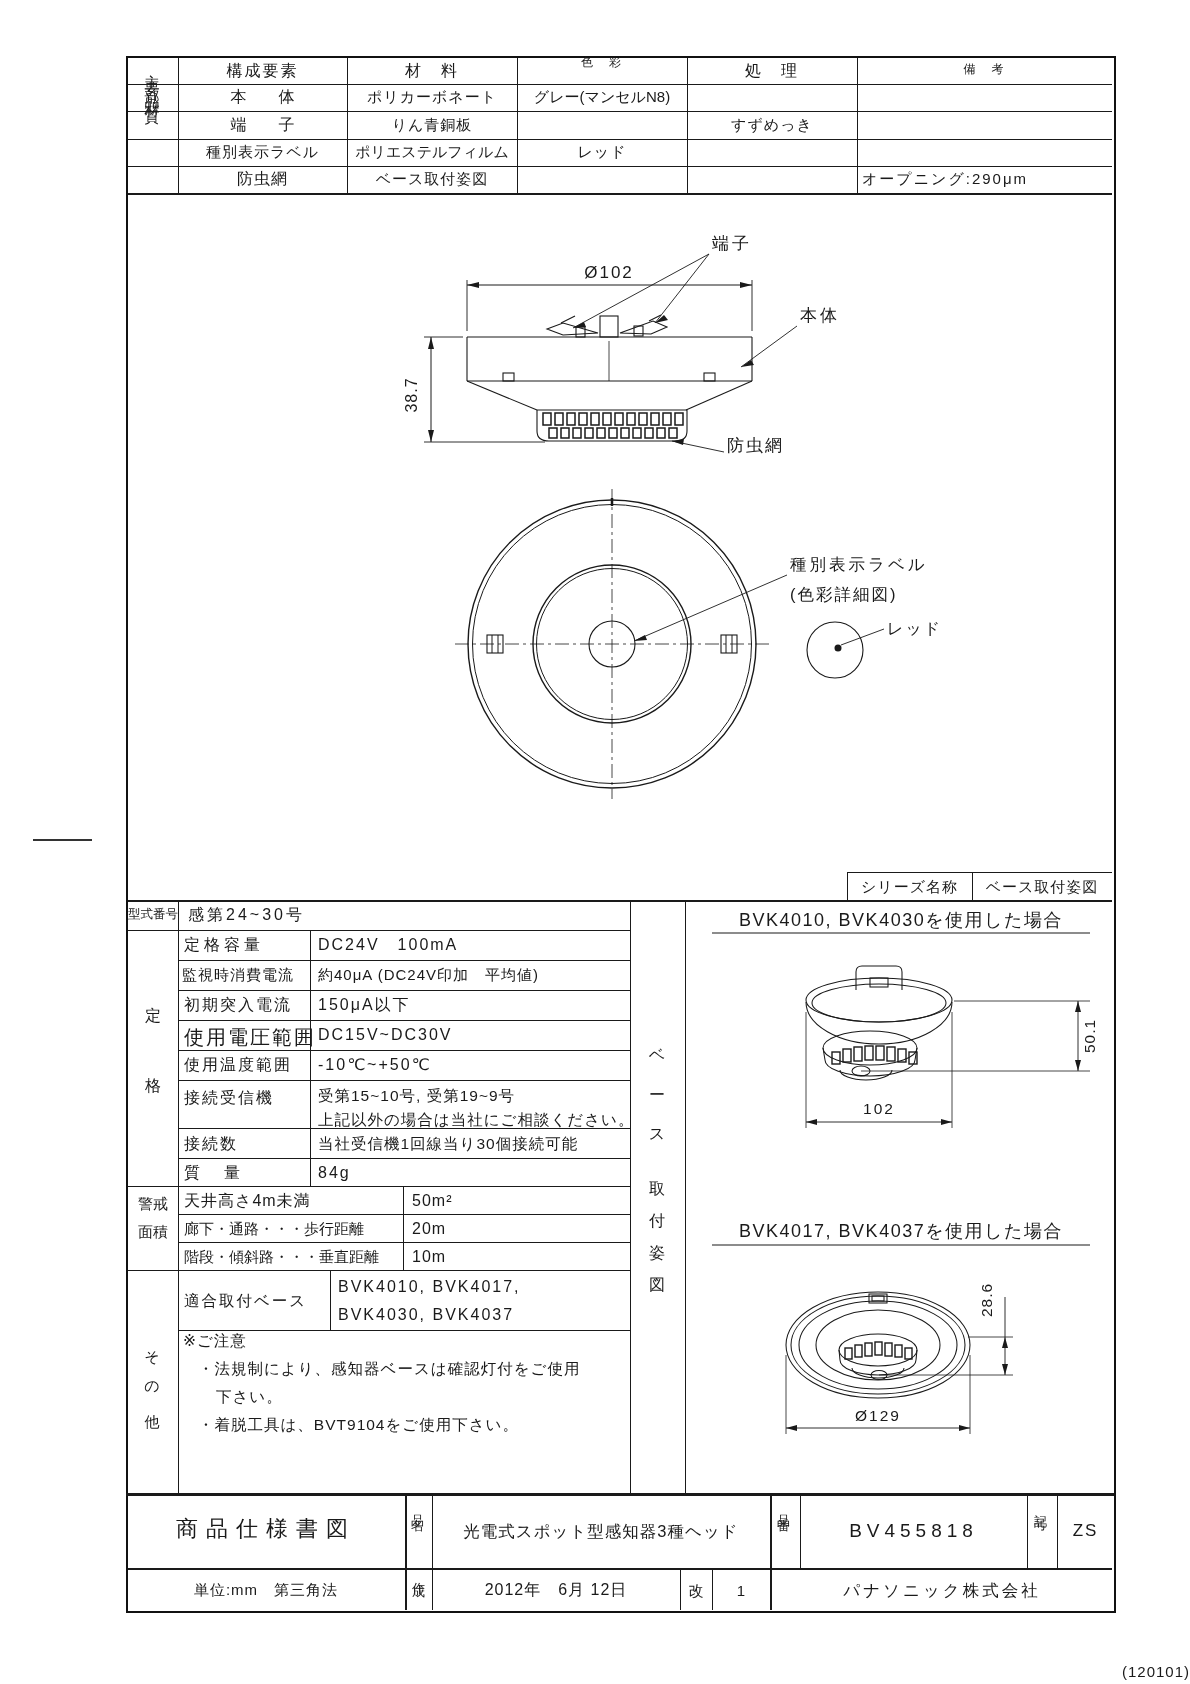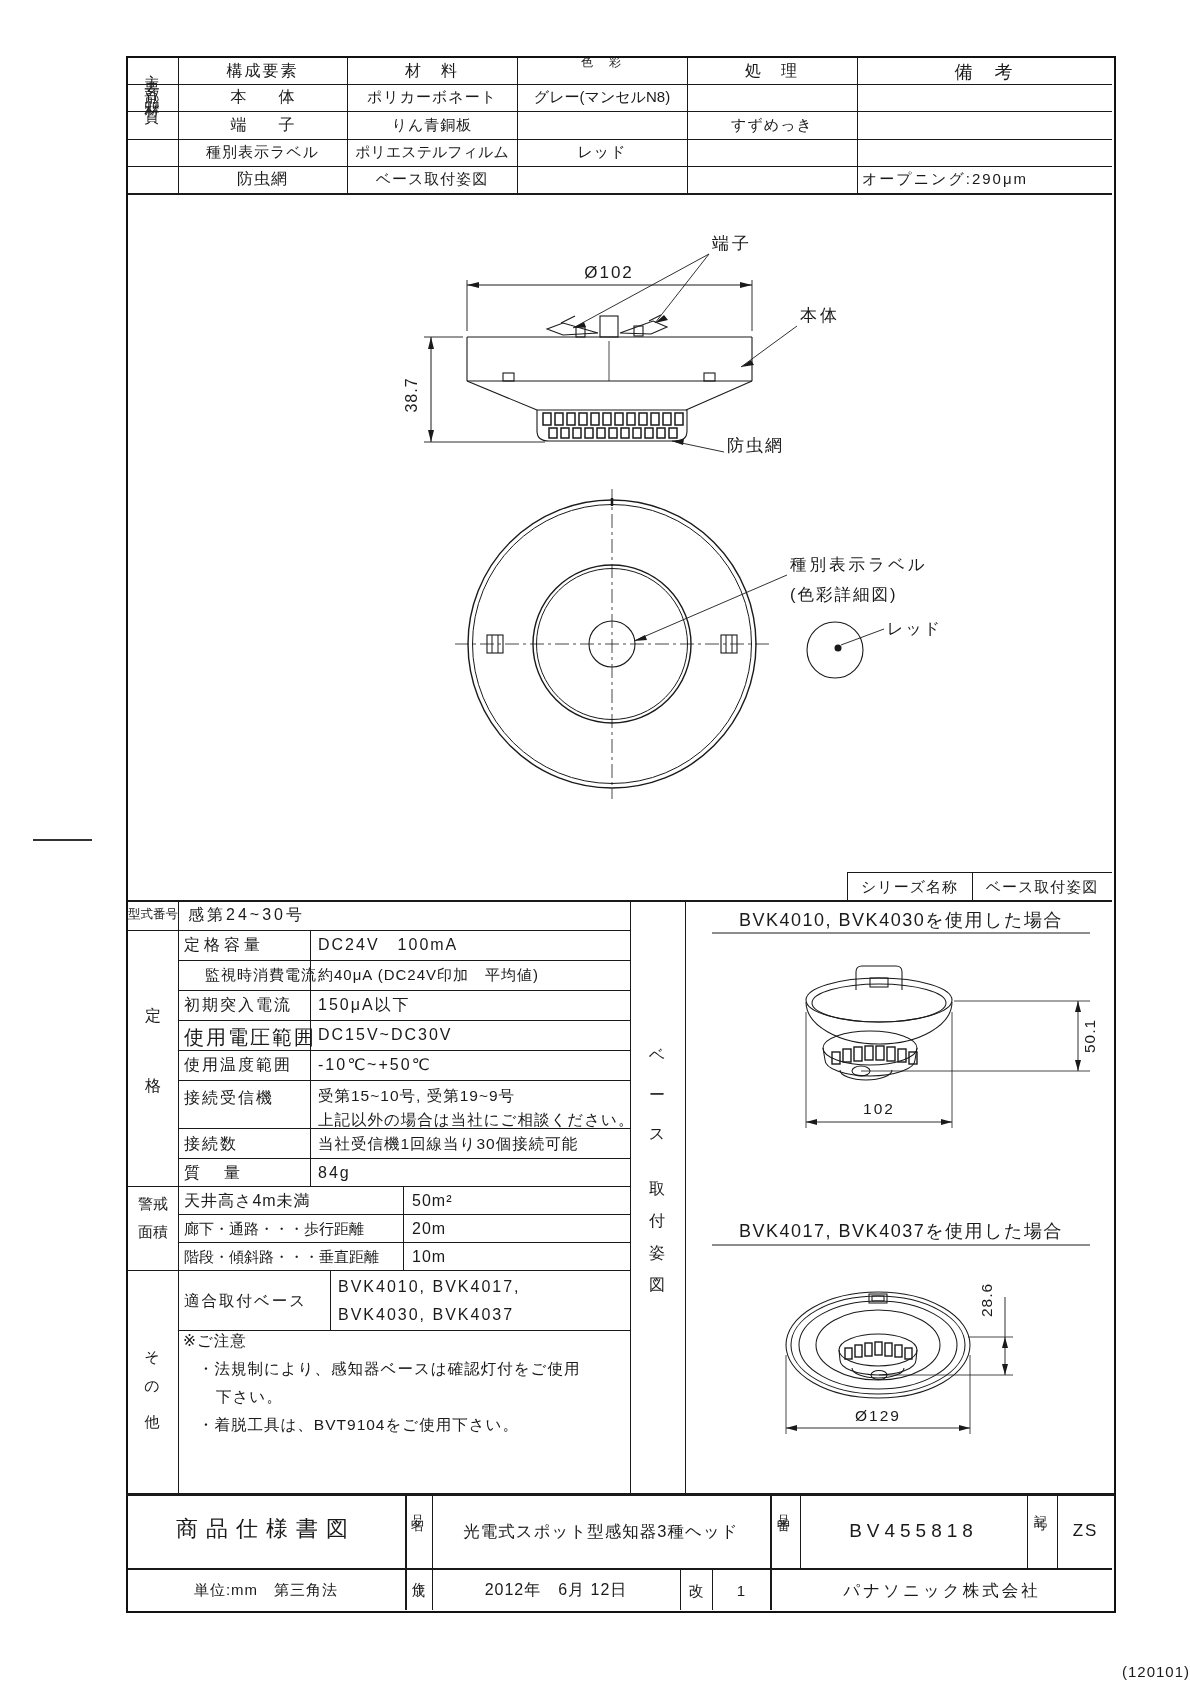--- a/index.html
+++ b/index.html
@@ -36,21 +36,21 @@
   <div class="v" style="left:517px;top:58px;height:135px;"></div>
   <div class="v" style="left:687px;top:58px;height:135px;"></div>
   <div class="v" style="left:857px;top:58px;height:135px;"></div>
 
   <div class="abs vtext" style="left:145px;top:62px;font-size:15px;letter-spacing:7px;">主要部品材質</div>
 
   <div class="abs ctr" style="left:178px;top:63px;width:169px;font-size:16px;letter-spacing:2px;">構成要素</div>
   <div class="abs ctr" style="left:347px;top:63px;width:170px;font-size:16px;letter-spacing:2px;">材　料</div>
   <div class="abs ctr" style="left:517px;top:56px;width:170px;font-size:12px;letter-spacing:2px;">色　彩</div>
   <div class="abs ctr" style="left:687px;top:63px;width:170px;font-size:16px;letter-spacing:2px;">処　理</div>
-  <div class="abs ctr" style="left:857px;top:63px;width:255px;font-size:18px;letter-spacing:2px;">備　考</div>
+  <div class="abs ctr" style="left:857px;top:63px;width:255px;font-size:12px;letter-spacing:2px;">備　考</div>
 
   <div class="abs ctr" style="left:178px;top:89px;width:169px;font-size:16px;">本　　体</div>
   <div class="abs ctr" style="left:347px;top:89px;width:170px;font-size:15px;letter-spacing:1px;">ポリカーボネート</div>
   <div class="abs ctr" style="left:517px;top:89px;width:170px;font-size:15px;">グレー(マンセルN8)</div>
 
   <div class="abs ctr" style="left:178px;top:117px;width:169px;font-size:16px;">端　　子</div>
   <div class="abs ctr" style="left:347px;top:117px;width:170px;font-size:15px;letter-spacing:1px;">りん青銅板</div>
   <div class="abs ctr" style="left:687px;top:117px;width:170px;font-size:15px;letter-spacing:1px;">すずめっき</div>
 
   <div class="abs ctr" style="left:178px;top:144px;width:169px;font-size:15px;letter-spacing:1px;">種別表示ラベル</div>
@@ -213,21 +213,21 @@
   <div class="v" style="left:685px;top:900px;height:593px;"></div>
 
   <div class="abs ctr" style="left:128px;top:908px;width:50px;font-size:12.5px;">型式番号</div>
   <div class="abs" style="left:188px;top:907px;font-size:16px;letter-spacing:3px;">感第24~30号</div>
 
   <div class="abs ctr" style="left:128px;top:1008px;width:50px;font-size:16px;">定</div>
   <div class="abs ctr" style="left:128px;top:1078px;width:50px;font-size:16px;">格</div>
 
   <div class="abs" style="left:184px;top:937px;font-size:16px;letter-spacing:4px;">定格容量</div>
   <div class="abs" style="left:318px;top:937px;font-size:16px;letter-spacing:2px;">DC24V　100mA</div>
-  <div class="abs" style="left:182px;top:967px;font-size:15px;letter-spacing:1px;margin-left:23px;">監視時消費電流</div>
+  <div class="abs" style="left:182px;top:967px;font-size:15px;letter-spacing:1px;">監視時消費電流</div>
   <div class="abs" style="left:318px;top:967px;font-size:15px;letter-spacing:1px;">約40μA (DC24V印加　平均値)</div>
   <div class="abs" style="left:184px;top:997px;font-size:16px;letter-spacing:2px;">初期突入電流</div>
   <div class="abs" style="left:318px;top:997px;font-size:16px;letter-spacing:2px;">150μA以下</div>
   <div class="abs" style="left:184px;top:1027px;font-size:20px;letter-spacing:2px;">使用電圧範囲</div>
   <div class="abs" style="left:318px;top:1027px;font-size:16px;letter-spacing:2px;">DC15V~DC30V</div>
   <div class="abs" style="left:184px;top:1057px;font-size:16px;letter-spacing:2px;">使用温度範囲</div>
   <div class="abs" style="left:318px;top:1057px;font-size:16px;letter-spacing:2px;">-10℃~+50℃</div>
 
   <div class="abs" style="left:184px;top:1090px;font-size:16px;letter-spacing:2px;">接続受信機</div>
   <div class="abs" style="left:318px;top:1088px;font-size:15.5px;letter-spacing:1px;">受第15~10号, 受第19~9号</div>

